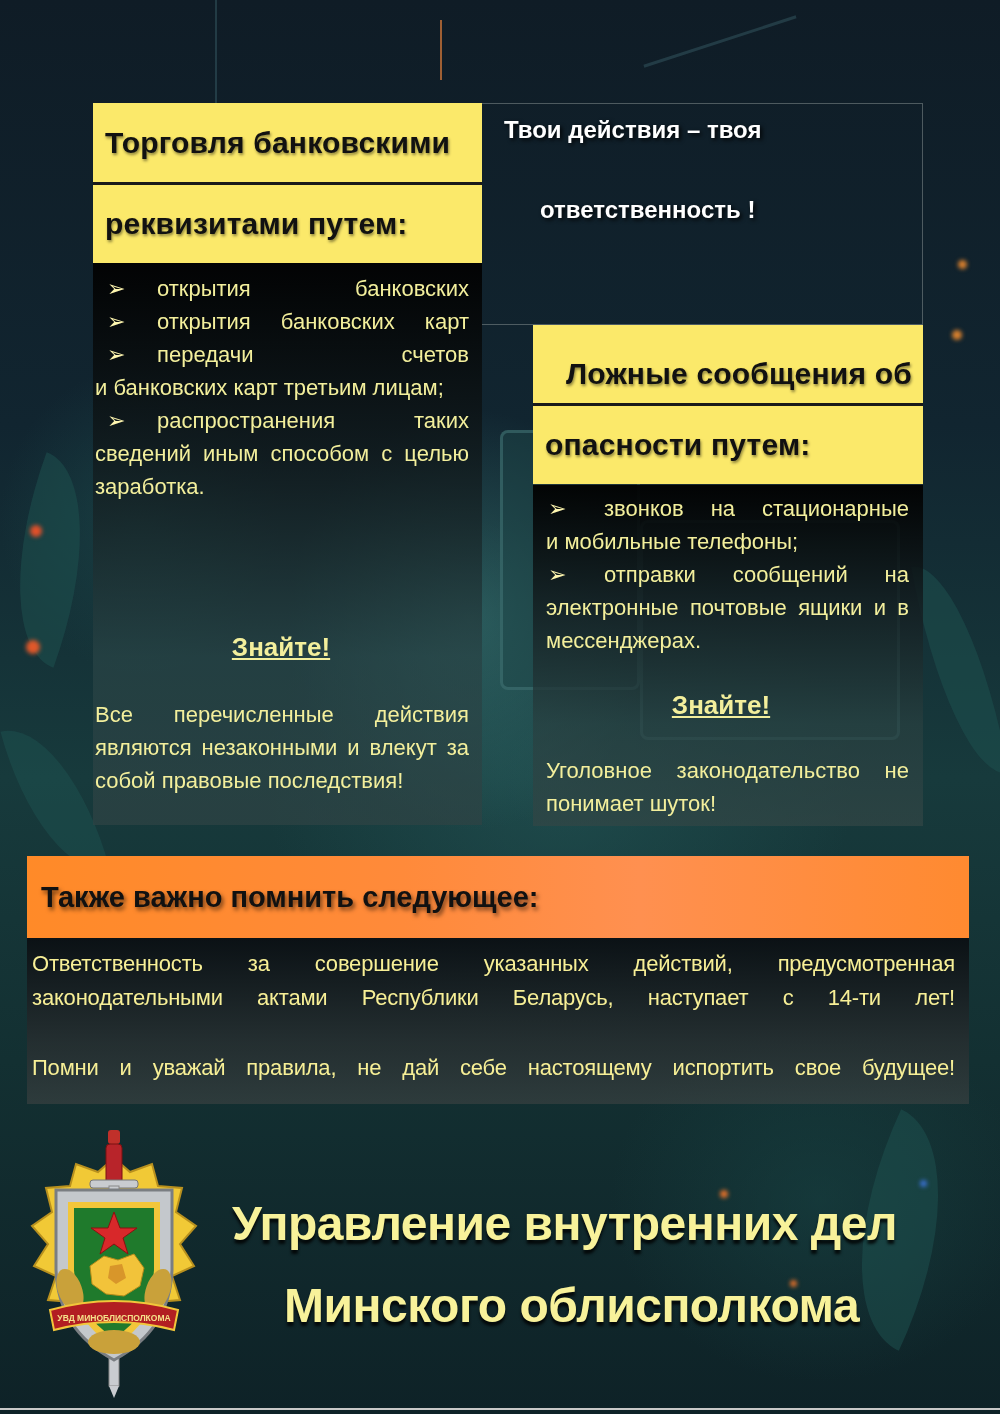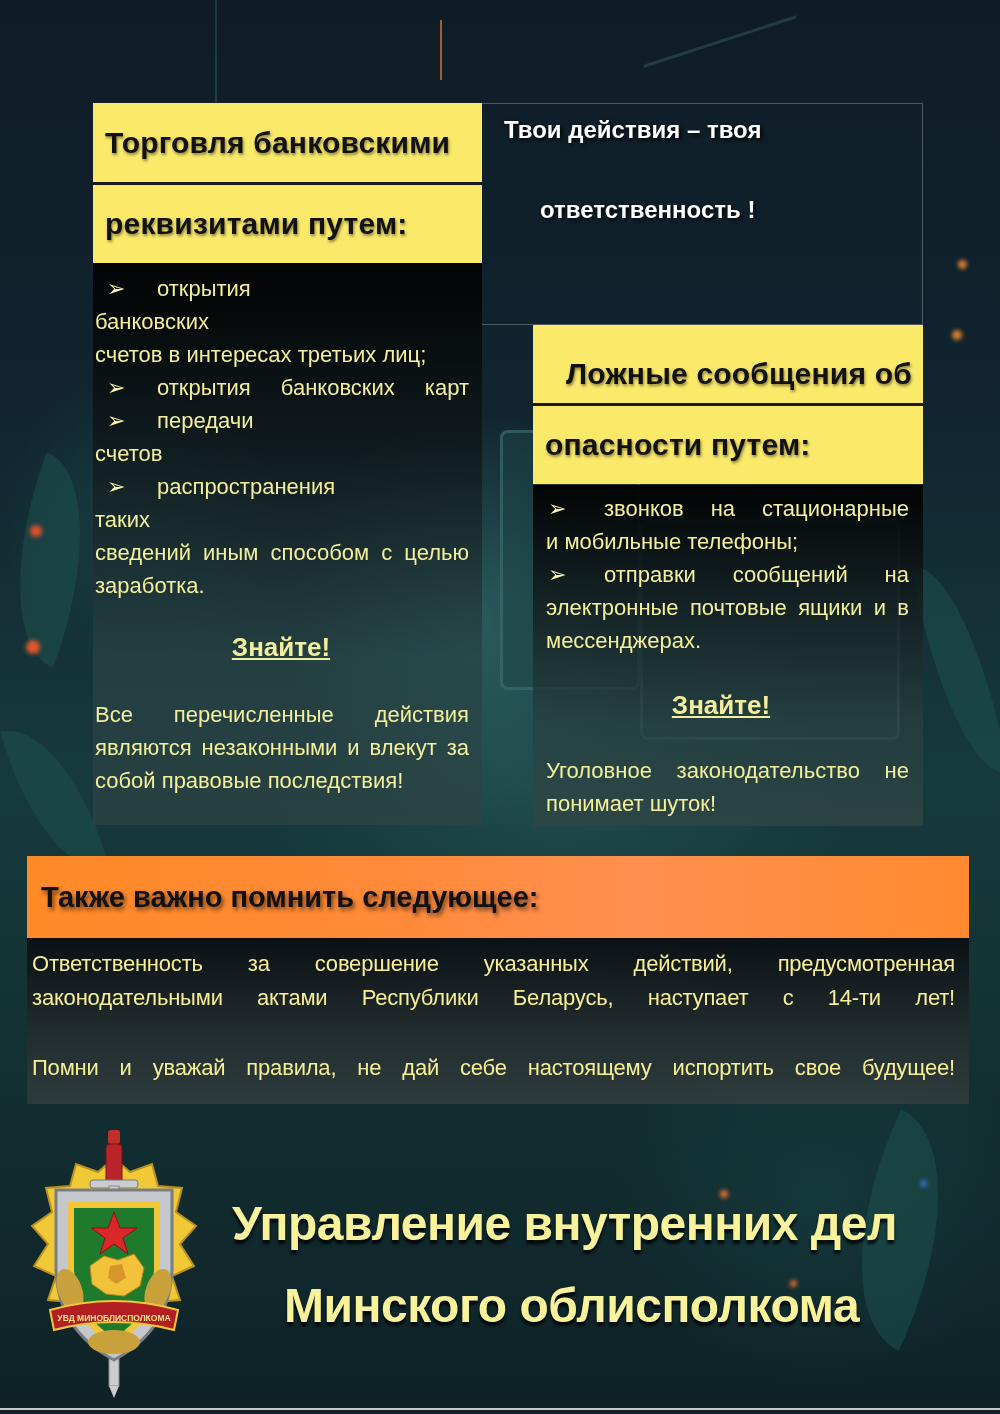--- a/index.html
+++ b/index.html
@@ -77,21 +77,21 @@
     }
 
     .body-text {
       position: absolute;
       color: #f3ef9c;
       font-size: 22px;
       line-height: 33px;
       text-align: justify;
     }
     .body-text .bullet { display: inline-block; width: 62px; padding-left: 12px; color: #fff7b0; }
-    .body-text p { margin: 0; flex-direction: column; }
+    .body-text p { margin: 0; }
     .know {
       position: absolute;
       color: #f3ef9c;
       font-weight: bold;
       font-size: 26px;
       text-decoration: underline;
       text-align: center;
     }
 
     .orange-bar {
@@ -164,28 +164,28 @@
 <div class="yellow-sep" style="left:93px;top:182px;width:389px;"></div>
 <div class="yellow-bar" style="left:93px;top:185px;width:389px;height:78px;">
   <span>реквизитами  путем:</span>
 </div>
 
 <div class="body-text" style="left:95px;top:272px;width:374px;">
   <p style="display:flex;justify-content:space-between;">
     <span><span class="bullet">➢</span><span>открытия</span></span>
     <span>банковских</span>
   </p>
-  <p>счетов в интересах третьих лиц;</p>
   <p style="text-align-last:justify;">
     <span class="bullet">➢</span><span>открытия банковских карт</span>
   </p>
   <p style="display:flex;justify-content:space-between;">
     <span><span class="bullet">➢</span><span>передачи</span></span>
     <span>счетов</span>
   </p>
+  <p style="width:374px;">и банковских карт третьим лицам;</p>
   <p style="display:flex;justify-content:space-between;">
     <span><span class="bullet">➢</span><span>распространения</span></span>
     <span>таких</span>
   </p>
   <p>сведений иным способом с целью заработка.</p>
 </div>
 
 <div class="know" style="left:93px;top:632px;width:376px;">Знайте!</div>
 <div class="body-text" style="left:95px;top:698px;width:374px;">Все перечисленные действия являются незаконными и влекут за собой правовые последствия!</div>
 

